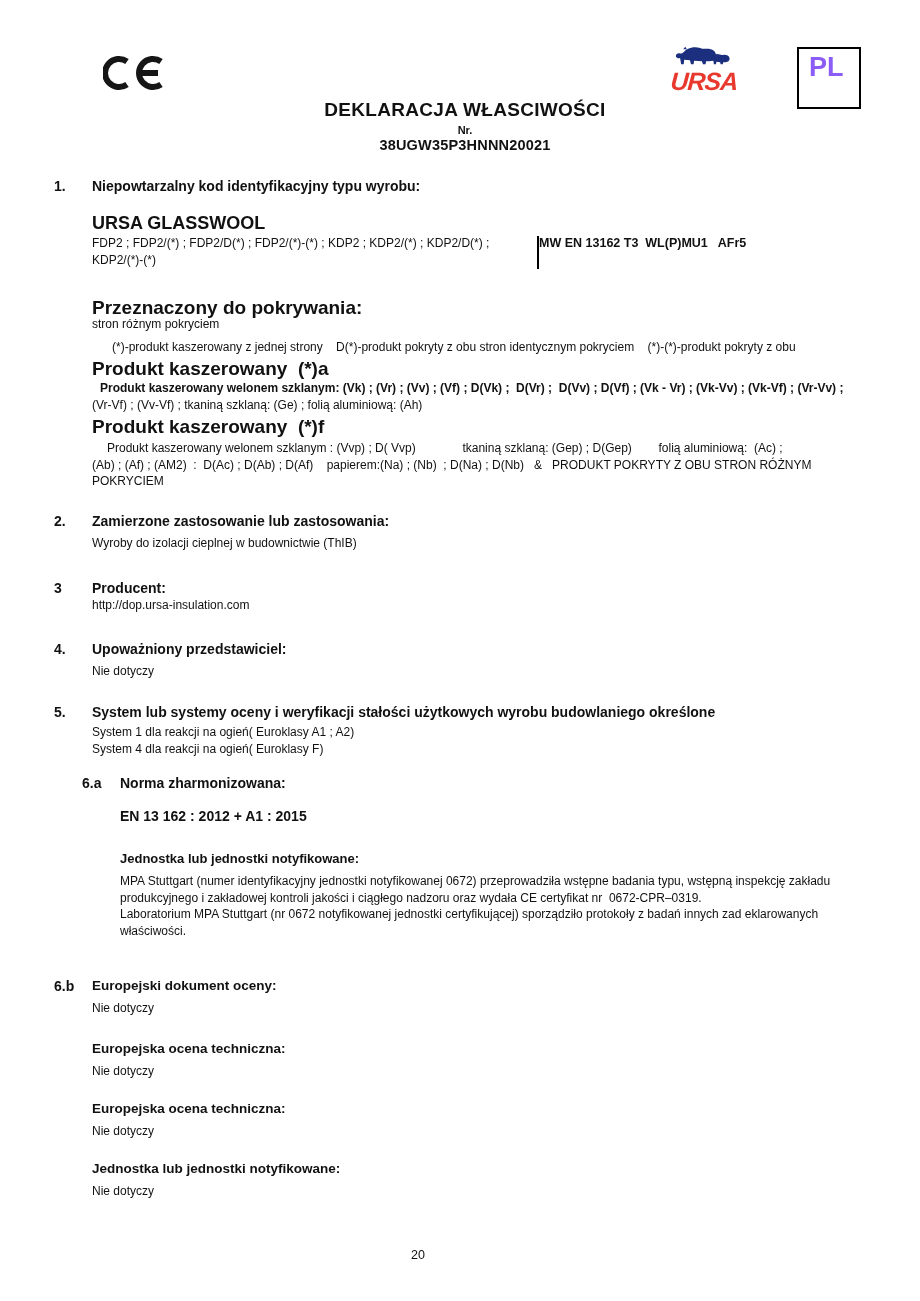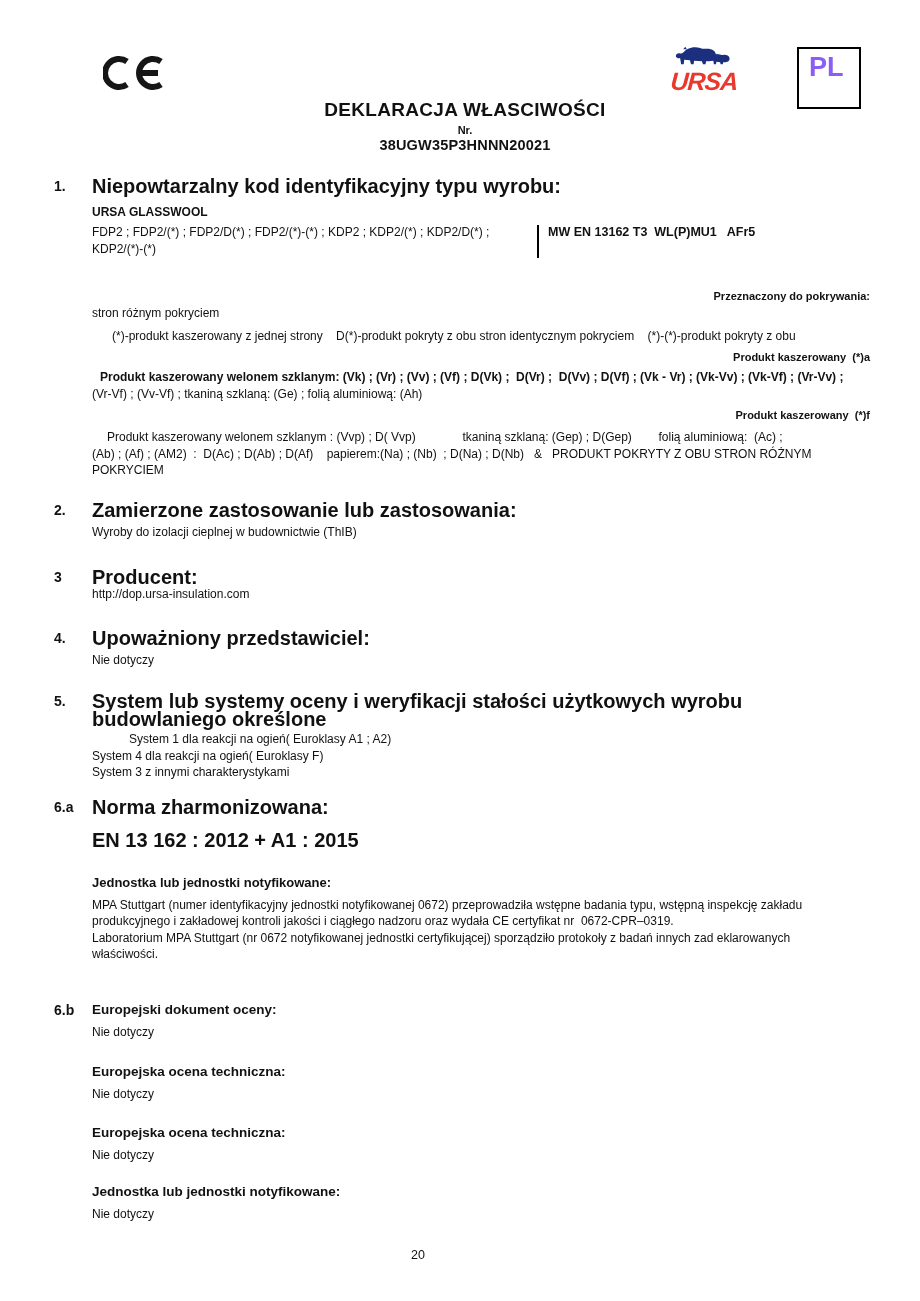--- a/index.html
+++ b/index.html
@@ -25,32 +25,32 @@
   }
   .title-block{position:absolute;left:0;top:99px;width:930px;text-align:center;}
   .doc-title{font-size:19px;font-weight:bold;letter-spacing:.3px;}
   .doc-nr{font-size:11px;font-weight:bold;margin-top:3px;}
   .doc-code{font-size:14.5px;font-weight:bold;margin-top:1px;letter-spacing:.2px;}
   
   .content{position:absolute;left:0;top:177px;width:920px;}
   .sec{display:flex;}
   .sec .n{flex:0 0 38px;margin-left:54px;font-weight:bold;font-size:14px;line-height:18px;}
   .sec .b{flex:1;margin-right:50px;}
-  .sec-h{font-weight:bold;font-size:20px;line-height:18px;}
+  .sec-h{font-weight:bold;font-size:14px;line-height:18px;}
   .body-line{font-size:12px;line-height:16.5px;white-space:pre-wrap;}
   .bold-sub{font-weight:bold;font-size:13px;line-height:17px;}
   .intro{margin:0 50px 0 92px;}
-  .center-head{text-align:right;font-weight:bold;font-size:11px;line-height:17px;white-space:pre-wrap;}
+  .center-head{text-align:left;font-weight:bold;font-size:19px;line-height:17px;white-space:pre-wrap;}
   .ind20{text-indent:20px;}
   .ind8{text-indent:8px;font-weight:bold;}
   .ind15{text-indent:15px;}
   .codes-row{display:flex;margin-top:3px;}
   .codes{width:445px;}
   .mw{
-    border-left:2px solid #000;padding-left:9px;margin-top:1px;height:33px;
+    border-left:2px solid #000;margin-top:1px;height:33px;
     font-weight:bold;font-size:12.5px;line-height:15px;white-space:pre-wrap;
   }
   .footer-page{position:absolute;left:0;top:1248px;width:836px;text-align:center;font-size:12.5px;}
 </style>
 </head>
 <body>
 
 <div class="page">
 
   <div class="ce-mark">
@@ -84,21 +84,21 @@
     <div class="doc-nr">Nr.</div>
     <div class="doc-code">38UGW35P3HNNN20021</div>
   </div>
 
   <div class="content">
 
     <div class="sec">
       <div class="n">1.</div>
       <div class="b">
         <div class="sec-h">Niepowtarzalny kod identyfikacyjny typu wyrobu:</div>
-        <div class="bold-sub" style="margin-top:9px;font-size:12px;">URSA GLASSWOOL</div>
+        <div class="bold-sub" style="margin-top:20px;font-size:18px;">URSA GLASSWOOL</div>
         <div class="codes-row">
           <div class="codes">
             <div class="body-line">FDP2 ; FDP2/(*) ; FDP2/D(*) ; FDP2/(*)-(*) ; KDP2 ; KDP2/(*) ; KDP2/D(*) ;</div>
             <div class="body-line">KDP2/(*)-(*)</div>
           </div>
           <div class="mw">MW EN 13162 T3  WL(P)MU1   AFr5</div>
         </div>
       </div>
     </div>
 
@@ -138,27 +138,26 @@
       <div class="b">
         <div class="sec-h">Upoważniony przedstawiciel:</div>
         <div class="body-line" style="margin-top:5px;">Nie dotyczy</div>
       </div>
     </div>
 
     <div class="sec" style="margin-top:24px;">
       <div class="n">5.</div>
       <div class="b">
         <div class="sec-h">System lub systemy oceny i weryfikacji stałości użytkowych wyrobu budowlaniego określone</div>
-        <div class="body-line" style="margin-top:3px;margin-left:37px;">System 1 dla reakcji na ogień( Euroklasy A1 ; A2)</div>
+        <div class="body-line" style="margin-top:3px;">System 1 dla reakcji na ogień( Euroklasy A1 ; A2)</div>
         <div class="body-line">System 4 dla reakcji na ogień( Euroklasy F)</div>
-        <div class="body-line">System 3 z innymi charakterystykami</div>
       </div>
     </div>
 
-    <div class="sec" style="margin-top:17px;">
+    <div class="sec" style="margin-top:17px;padding-left:28px;">
       <div class="n">6.a</div>
       <div class="b">
         <div class="sec-h">Norma zharmonizowana:</div>
         <div class="sec-h" style="margin-top:15px;">EN 13 162 : 2012 + A1 : 2015</div>
         <div class="bold-sub" style="margin-top:25px;">Jednostka lub jednostki notyfikowane:</div>
         <div class="body-line" style="margin-top:6px;">MPA Stuttgart (numer identyfikacyjny jednostki notyfikowanej 0672) przeprowadziła wstępne badania typu, wstępną inspekcję zakładu</div>
         <div class="body-line">produkcyjnego i zakładowej kontroli jakości i ciągłego nadzoru oraz wydała CE certyfikat nr  0672-CPR–0319.</div>
         <div class="body-line">Laboratorium MPA Stuttgart (nr 0672 notyfikowanej jednostki certyfikującej) sporządziło protokoły z badań innych zad eklarowanych</div>
         <div class="body-line">właściwości.</div>
       </div>

